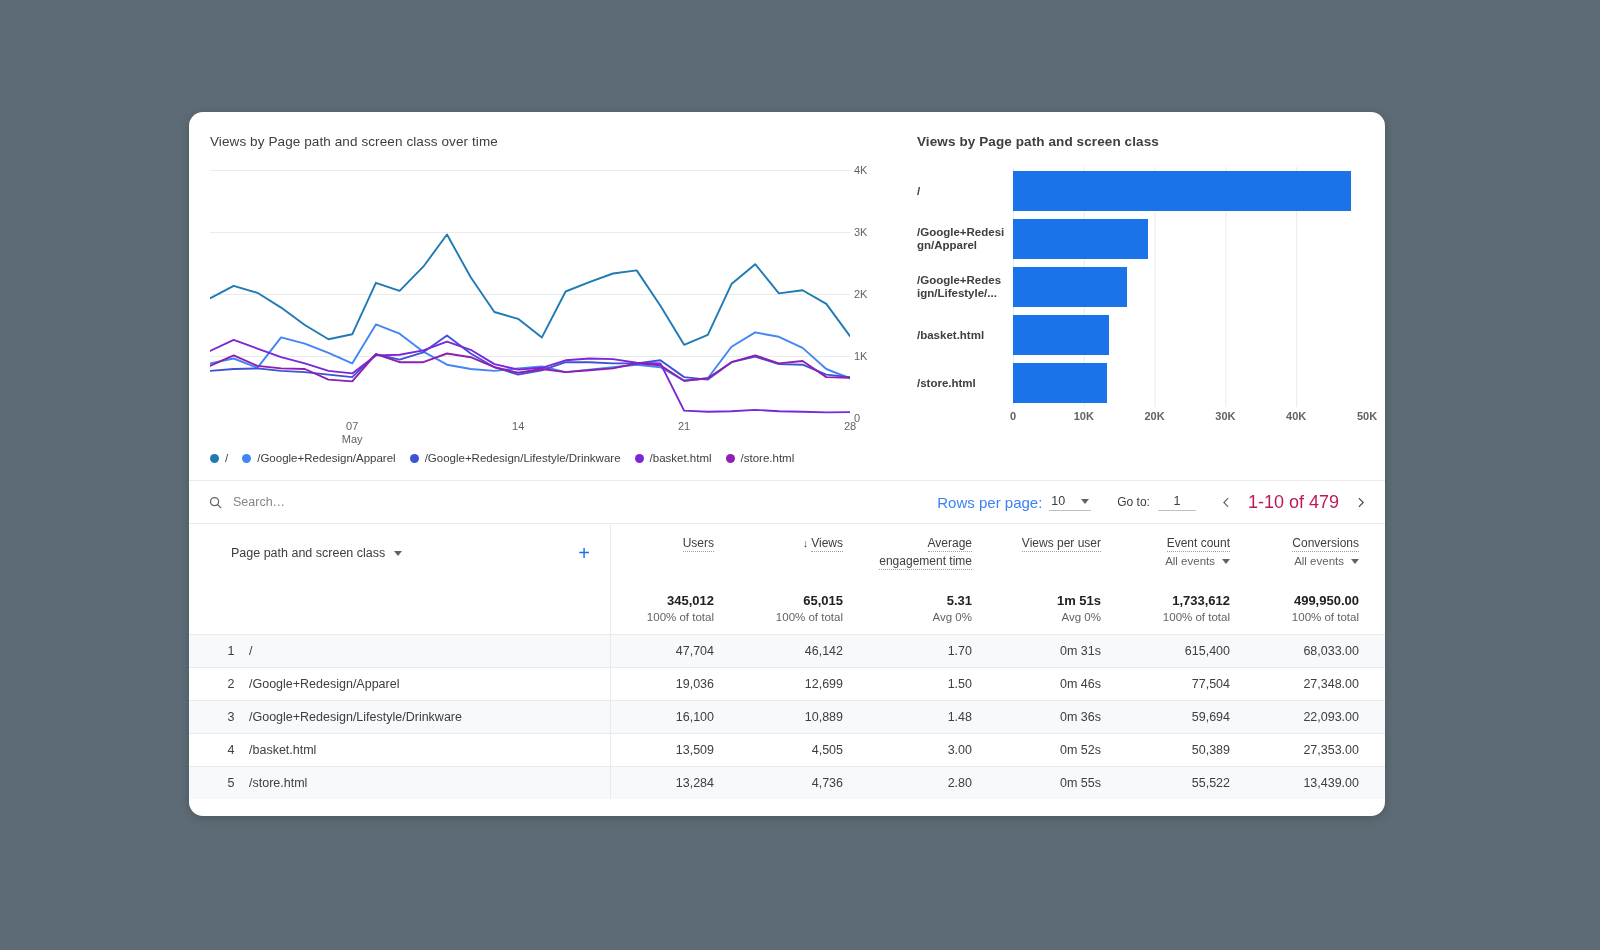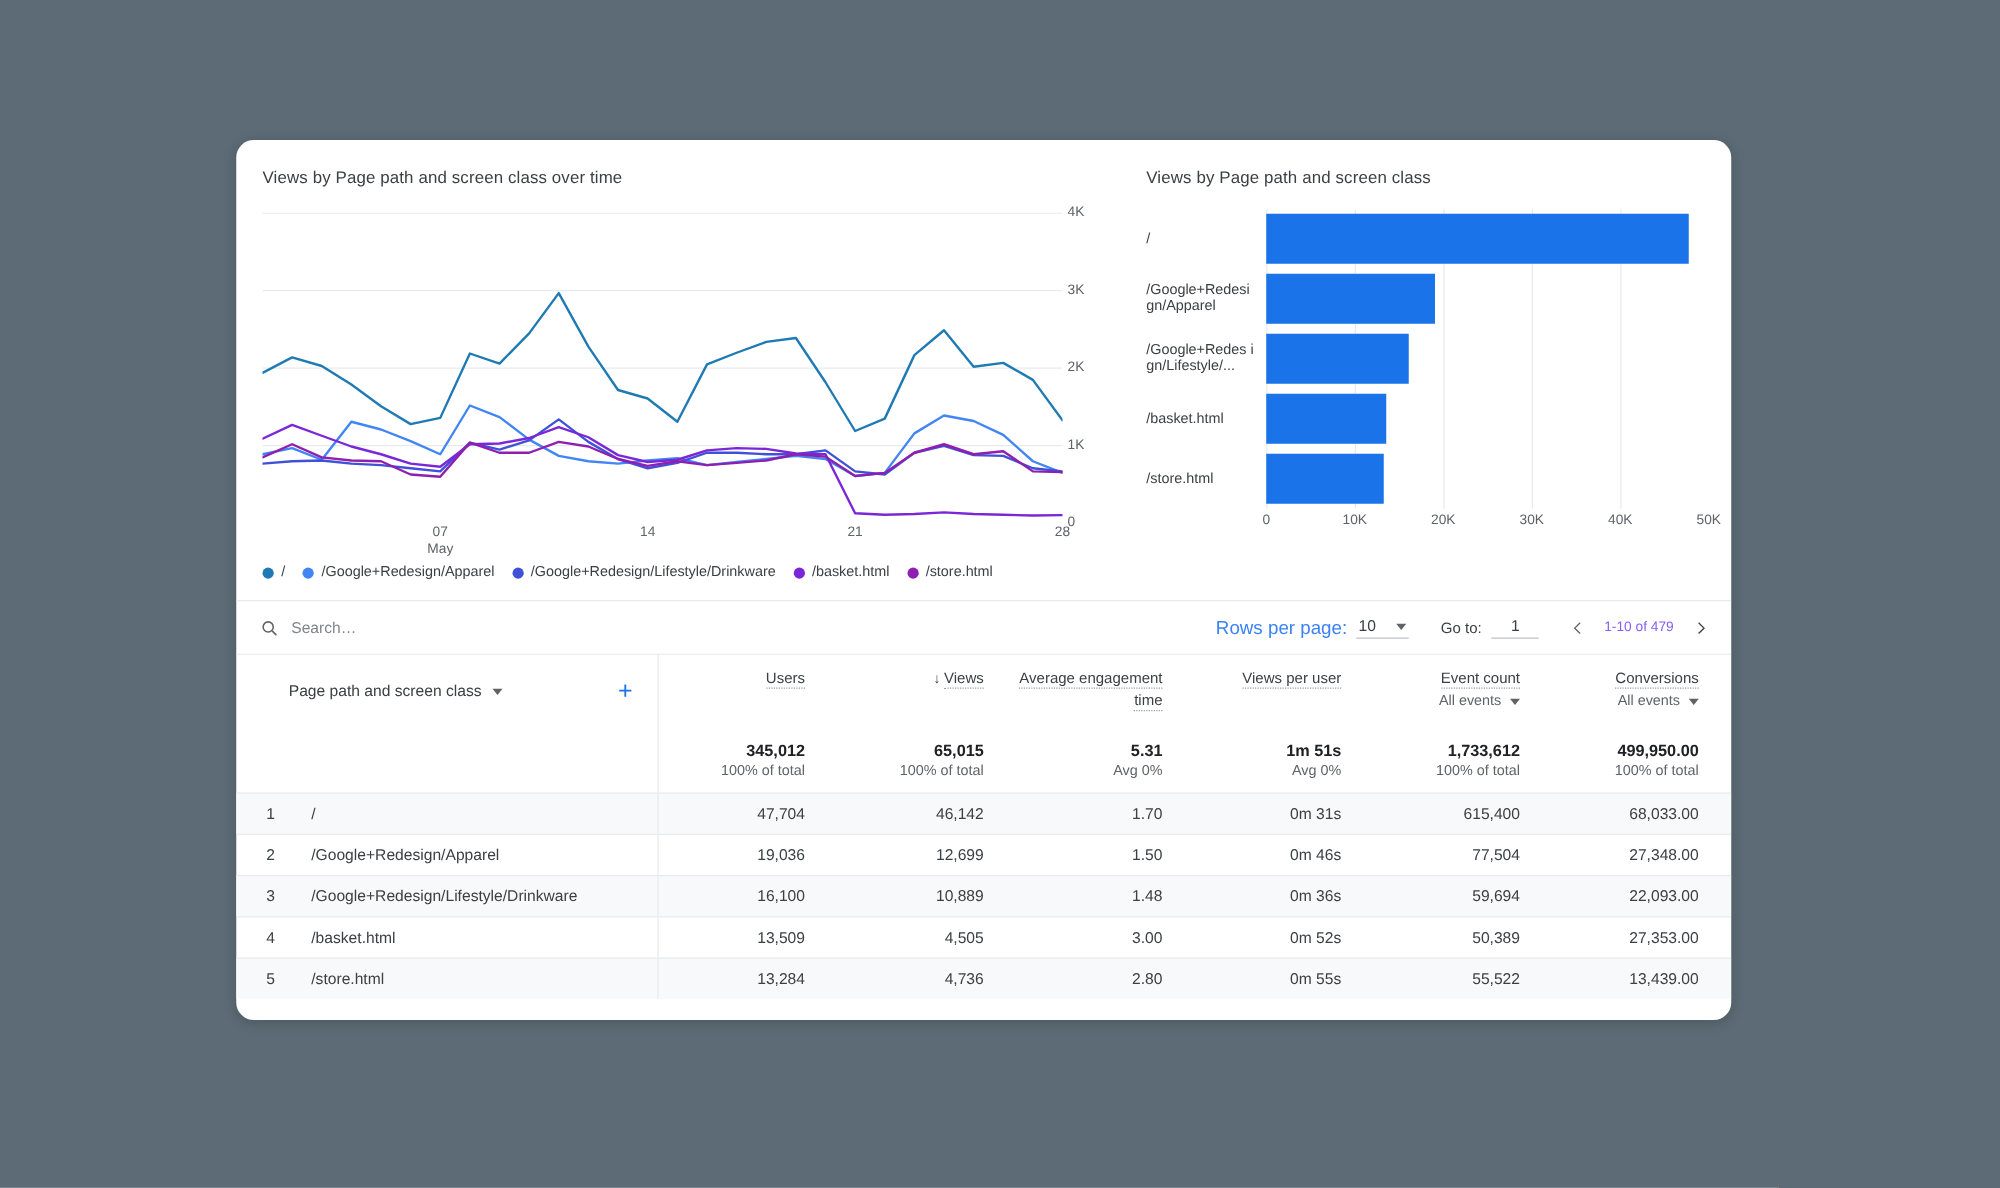--- a/index.html
+++ b/index.html
@@ -27,21 +27,21 @@
   
   .charts { position: relative; height: 368px; }
 
   .chart-title {
     font-size: 13.5px;
     color: #3c4043;
     letter-spacing: .1px;
   }
 
   .ts-panel { position: absolute; left: 21px; top: 22px; width: 660px; }
-  .bar-panel { position: absolute; left: 728px; top: 22px; width: 450px; }
+  .bar-panel { position: absolute; left: 728px; top: 22px; width: 450px; font-weight: bold; }
 
   
   .ts-plot {
     position: relative;
     margin-top: 21px;
     width: 660px; height: 248px;
   }
   .ts-svg { position: absolute; left: 0; top: 0; }
   .ts-ylabels {
     position: absolute; left: 640px; top: 0; width: 40px; height: 248px;
@@ -142,29 +142,29 @@
     font-family: "Liberation Sans", sans-serif;
     font-size: 12.5px; color: #3c4043; text-align: center;
     padding-bottom: 2px;
     margin-right: 18px;
   }
   .pg-arrow {
     width: 26px; height: 26px;
     display: flex; align-items: center; justify-content: center;
     cursor: pointer;
   }
-  .pg-range { font-size: 11px; color: #8b5cf6; margin: 0 8px; white-space: nowrap; text-align: right; }
+  .pg-range { font-size: 18px; color: #be185d; margin: 0 8px; white-space: nowrap; text-align: right; }
 
   
   .table { position: relative; border-top: 1px solid #e8eaed; }
   .trow { display: flex; }
   .cell-dim {
-    width: 338px;
+    width: 422px;
     border-right: 1px solid #e8eaed;
-    display: flex; align-items: center;
+    display: flex; align-items: center; text-align: center;
   }
   .metrics { flex: 1; display: flex; }
   .m-cell {
     flex: 1;
     text-align: right;
     padding-right: 26px;
     display: flex; flex-direction: column; justify-content: flex-end;
   }
 
   

